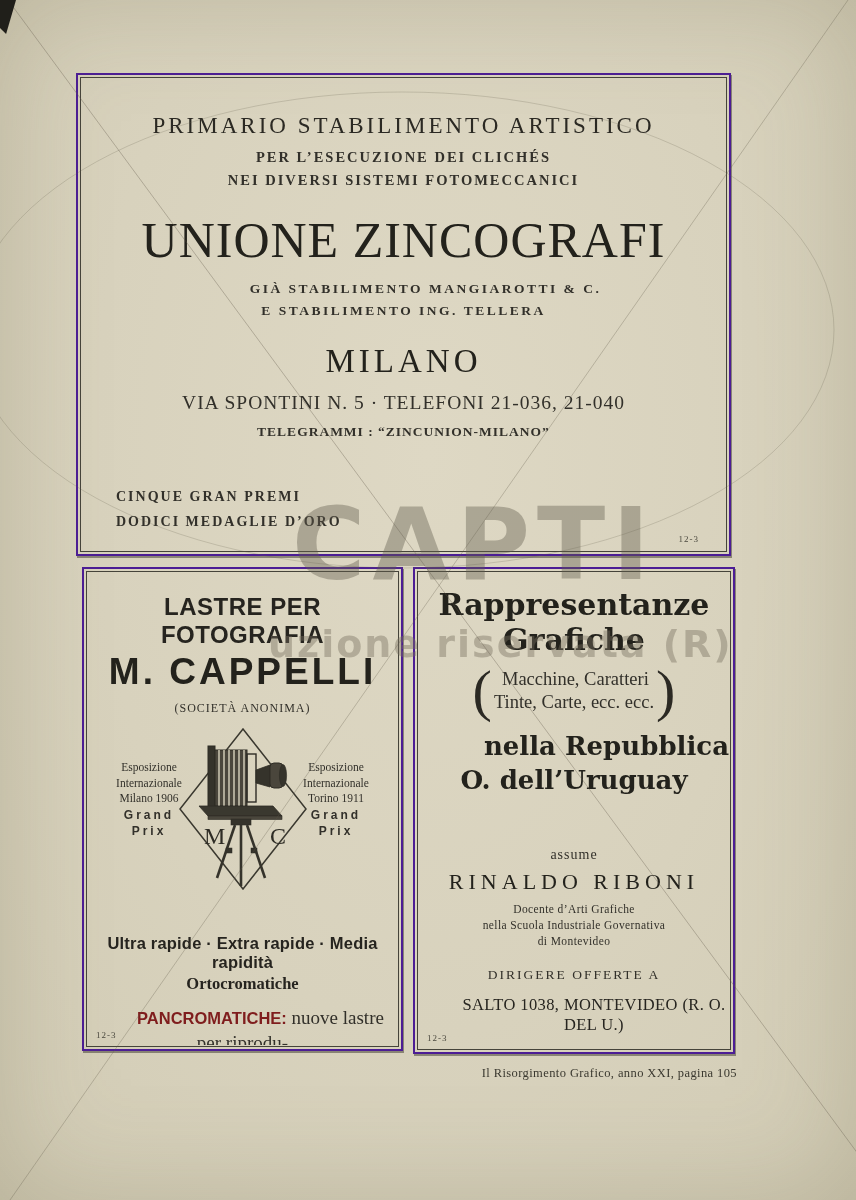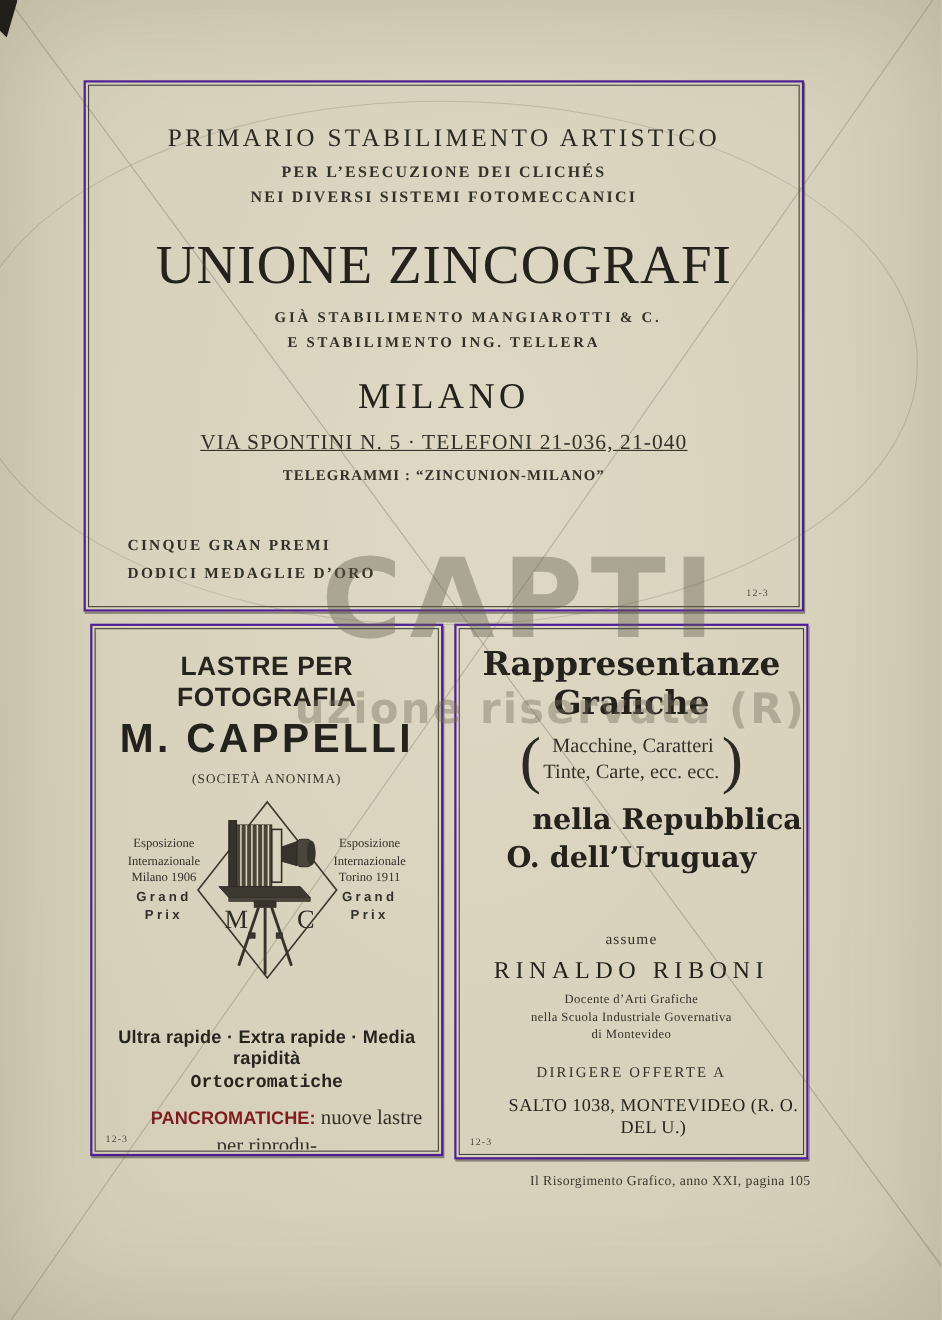--- a/index.html
+++ b/index.html
@@ -38,21 +38,21 @@
   }
   
   #box-unione{left:76px;top:73px;width:651px;height:479px;}
   .uz-line1{margin-top:34px;font-size:23px;letter-spacing:3px;color:#2b2923;}
   .uz-line2{margin-top:10px;font-size:14.5px;font-weight:bold;letter-spacing:2px;}
   .uz-line3{margin-top:6px;font-size:14.5px;font-weight:bold;letter-spacing:2px;}
   .uz-title{margin-top:22px;font-size:50px;letter-spacing:1px;color:#23221c;font-weight:400;}
   .uz-sub1{margin-top:12px;font-size:13.5px;font-weight:bold;letter-spacing:2.5px;padding-left:44px;}
   .uz-sub2{margin-top:6px;font-size:13.5px;font-weight:bold;letter-spacing:2.5px;}
   .uz-city{margin-top:24px;font-size:33px;letter-spacing:4px;color:#23221c;}
-  .uz-address{margin-top:12px;font-size:19.5px;letter-spacing:1px;text-decoration:underline;}
+  .uz-address{margin-top:12px;font-size:19.5px;letter-spacing:1px;}
   .uz-telegrams{margin-top:10px;font-size:13.5px;font-weight:bold;letter-spacing:1px;}
   .uz-awards{
     position:absolute;left:34px;top:406px;text-align:left;
     font-size:14px;font-weight:bold;letter-spacing:2px;line-height:1.75;
   }
   #box-unione .mark{right:26px;bottom:6px;}
   
   #box-cappelli{left:82px;top:567px;width:317px;height:480px;}
   .sans{font-family:"Liberation Sans", sans-serif;}
   .cap-line1{margin-top:20px;font-size:24px;font-weight:bold;letter-spacing:0.5px;color:#26241f;}
@@ -60,21 +60,21 @@
   .cap-sub{margin-top:8px;font-size:12px;letter-spacing:1px;}
   .emblem-row{position:relative;height:204px;margin-top:10px;}
   .emblem-svg{position:absolute;left:50%;top:0;transform:translateX(-50%);}
   .award{
     position:absolute;top:34px;width:98px;font-size:11.5px;line-height:1.35;text-align:center;
   }
   .award-left{left:12px;}
   .award-right{right:12px;}
   .award .gp{font-family:"Liberation Sans", sans-serif;font-weight:bold;font-size:12px;letter-spacing:3px;}
   .cap-speed1{margin-top:4px;font-size:16.5px;font-weight:bold;letter-spacing:0.2px;font-family:"Liberation Sans", sans-serif;color:#26241f;}
-  .cap-speed2{margin-top:2px;font-size:16.5px;font-weight:bold;font-family:Liberation Mono, monospace;color:#26241f;}
+  .cap-speed2{margin-top:2px;font-size:16.5px;font-weight:bold;font-family:Liberation Serif, serif;color:#26241f;}
   .cap-pancro{margin:12px 10px 0;font-size:19px;line-height:1.3;}
   .cap-pancro .lead{font-family:"Liberation Sans", sans-serif;font-weight:bold;font-size:16.5px;color:#7f1d1d;padding-left:36px;}
   #box-cappelli .mark{left:8px;bottom:5px;}
   
   #box-riboni{left:413px;top:567px;width:318px;height:483px;}
   .rib-title1{margin-top:14px;font-size:30px;font-weight:bold;color:#23221c;font-family:"DejaVu Serif", serif;text-align:center;}
   .rib-title2{margin-top:0px;font-size:30px;font-weight:bold;color:#23221c;font-family:"DejaVu Serif", serif;}
   .paren-row{display:flex;justify-content:center;align-items:center;margin-top:8px;}
   .paren{font-size:58px;font-weight:400;line-height:0.9;color:#2b2923;}
   .paren-lines{text-align:left;font-size:18.5px;line-height:1.25;margin:0 2px;}

